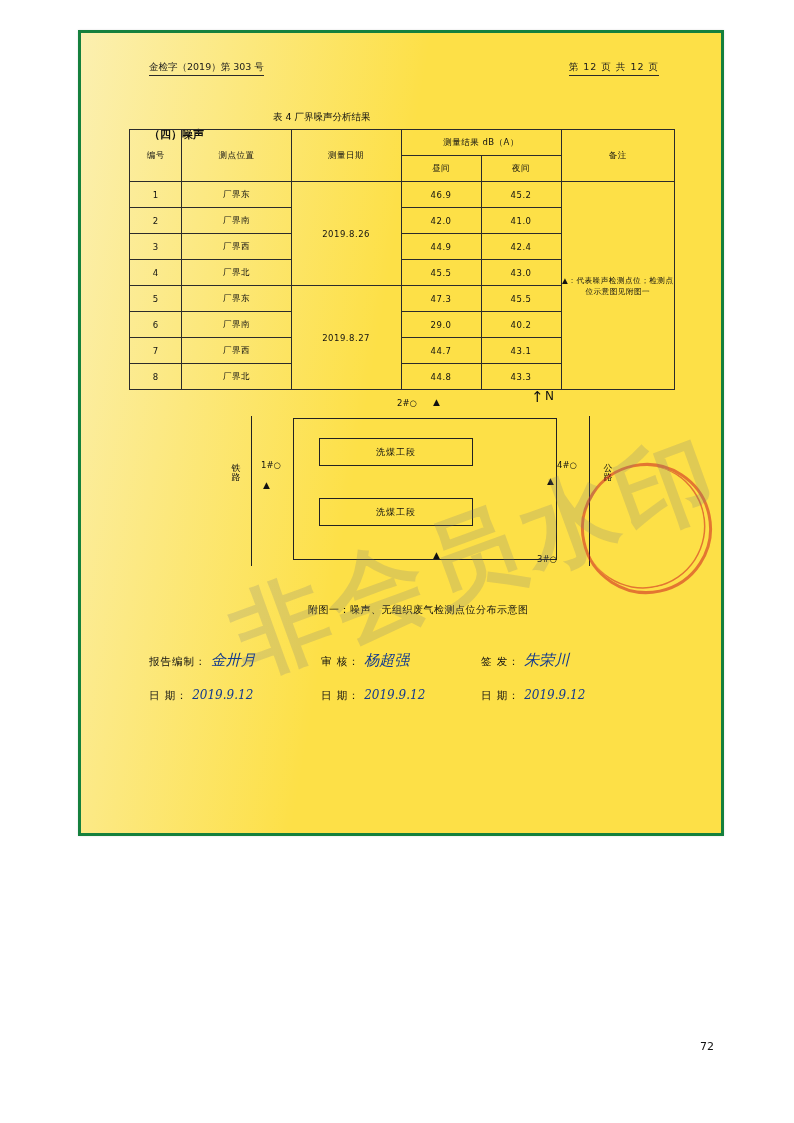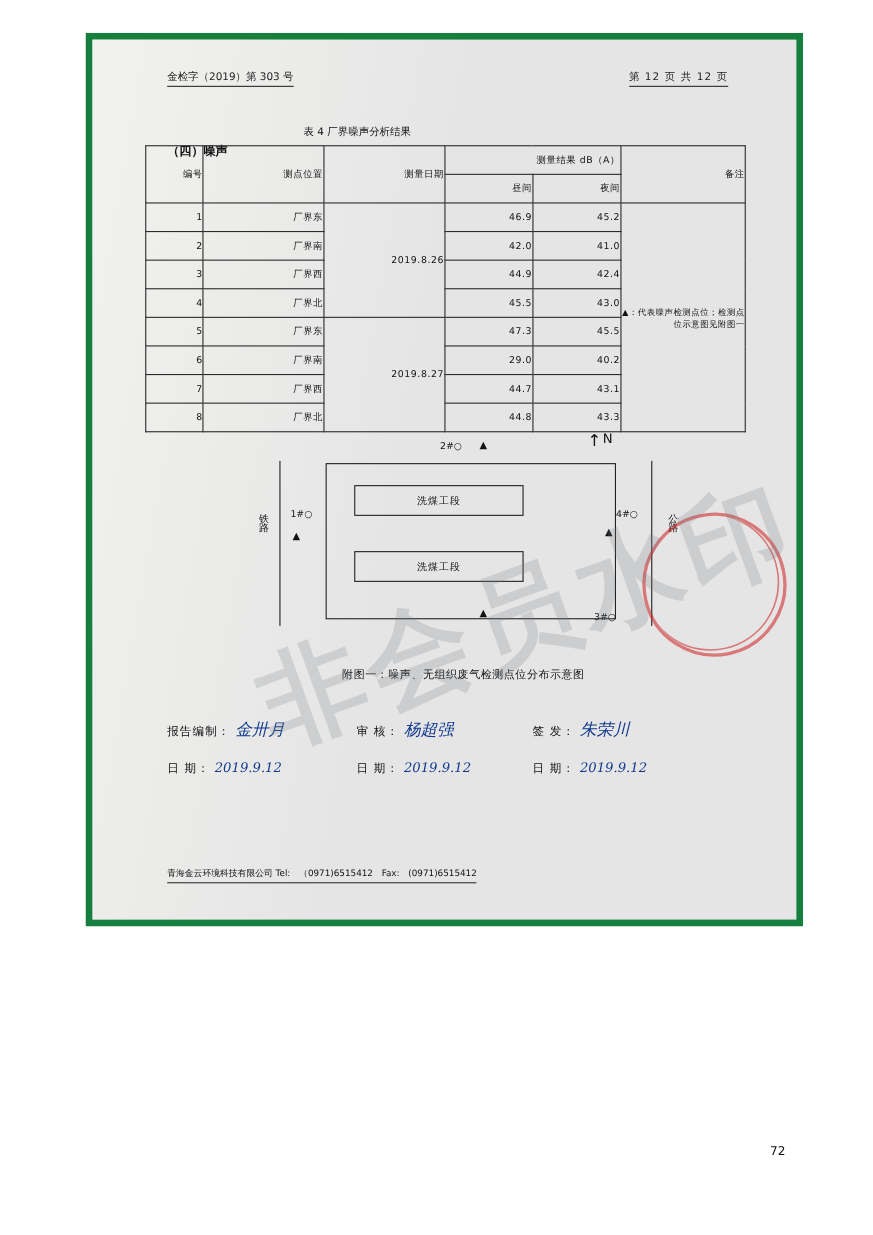--- a/index.html
+++ b/index.html
@@ -7,22 +7,22 @@
     width:794px;height:1123px;
     background:#ffffff;
     font-family:"DejaVu Sans","Liberation Sans",sans-serif;
     position:relative;
     overflow:hidden;
   }
   .page{
     position:absolute;
     left:78px;top:30px;
     width:640px;height:800px;
-    background:#e5e5e5;
-    border:6px solid #15803d;
+    background:#fde047;
+    border:3px solid #15803d;
     box-shadow:0 0 2px rgba(0,0,0,.12);
   }
   .scan-tint{
     position:absolute;inset:0;
     background:linear-gradient(100deg,rgba(250,250,246,.6),rgba(255,255,255,0) 45%);
     pointer-events:none;
   }
   .hdr{
     position:absolute;left:68px;top:28px;width:510px;
     font-size:9.5px;color:#1b1b1b;
@@ -38,21 +38,21 @@
   }
   table.noise{
     position:absolute;left:48px;top:96px;
     border-collapse:collapse;
     width:546px;
     font-size:8.5px;
     color:#111;
   }
   table.noise td,table.noise th{
     border:1px solid #2b2b2b;
-    text-align:right;
+    text-align:center;
     vertical-align:middle;
     font-weight:normal;
     padding:0;
     height:25px;
     letter-spacing:.5px;
   }
   table.noise th{font-size:8.5px;}
   td.note{
     font-size:7.6px;line-height:1.45;
     padding:2px 5px;text-align:left;
@@ -257,20 +257,19 @@
   <div class="sigrow" style="left:240px;top:655px;">
     <span>日  期：</span>
     <span class="hand2">2019.9.12</span>
   </div>
   <div class="sigrow" style="left:400px;top:655px;">
     <span>日  期：</span>
     <span class="hand2">2019.9.12</span>
   </div>
 
   <div class="footer">
-    <div class="l1">青海金云环境科技有限公司 Tel:　（0971)6515412　Fax:　(0971)6515412</div>
   </div>
 
   <div class="stamp"></div>
   <div class="wm">非会员水印</div>
 </div>
 
 <div class="pagenum">72</div>
 
 </body></html>

